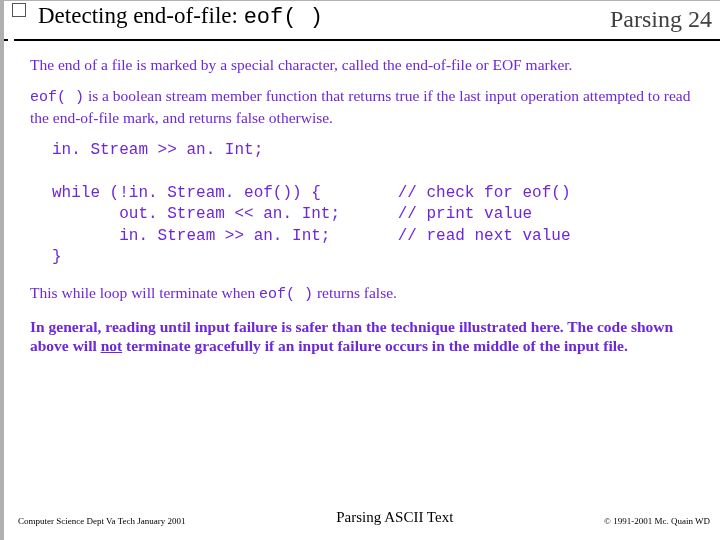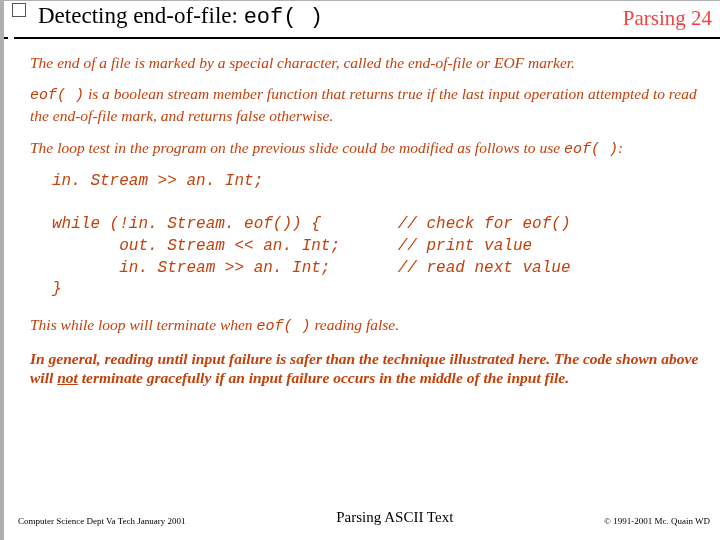--- a/index.html
+++ b/index.html
@@ -34,30 +34,29 @@
   }
   .title {
     font-size: 23px;
     font-weight: 400;
     color: #000;
     flex: 0 0 auto;
   }
   .title .mono { font-family: 'Courier New', monospace; font-size: 22px; }
   .spacer { flex: 1; }
   .topic {
-    font-size: 21px;
-    color: #ef4444;
+    font-size: 24px;
+    color: #404040;
     padding-top: 3px;
   }
   .content {
     padding: 14px 12px 0 26px;
     font-size: 15.5px;
     line-height: 1.25;
-    color: #c2410c;
-    font-style: italic;
+    color: #6d28d9;
   }
   .content p { margin-bottom: 12px; }
   .content .mono { font-family: 'Courier New', monospace; font-size: 15px; }
   .code-block {
     font-family: 'Courier New', monospace;
     font-size: 16px;
     white-space: pre;
     line-height: 1.35;
     margin: 6px 0 14px 22px;
   }
@@ -89,30 +88,29 @@
     <div class="topic">
       <span>Parsing</span>&nbsp;<span>24</span>
     </div>
   </div>
 
   <div class="content">
     <p>The end of a file is marked by a special character, called the end-of-file or EOF marker.</p>
 
     <p><span class="mono">eof( )</span><span> is a boolean stream member function that returns true if the last input operation attempted to read the end-of-file mark, and returns false otherwise.</span></p>
 
-    <p><span>The loop test in the program on the previous slide could be modified as follows to use </span><span class="mono">eof( )</span><span>:</span></p>
 
     <div class="code-block">in. Stream &gt;&gt; an. Int;
 
 while (!in. Stream. eof()) {        // check for eof()
        out. Stream &lt;&lt; an. Int;      // print value
        in. Stream &gt;&gt; an. Int;       // read next value
 }</div>
 
-    <p><span>This while loop will terminate when </span><span class="mono">eof( )</span><span> reading false.</span></p>
+    <p><span>This while loop will terminate when </span><span class="mono">eof( )</span><span> returns false.</span></p>
 
     <p><b><span>In general, reading until input failure is safer than the technique illustrated here. The code shown above will </span><span class="underline">not</span><span> terminate gracefully if an input failure occurs in the middle of the input file.</span></b></p>
   </div>
 
   <div class="footer">
     <div class="left">Computer Science Dept Va Tech January 2001</div>
     <div class="center">Parsing ASCII Text</div>
     <div class="right">© 1991-2001 Mc. Quain WD</div>
   </div>
 </div>

